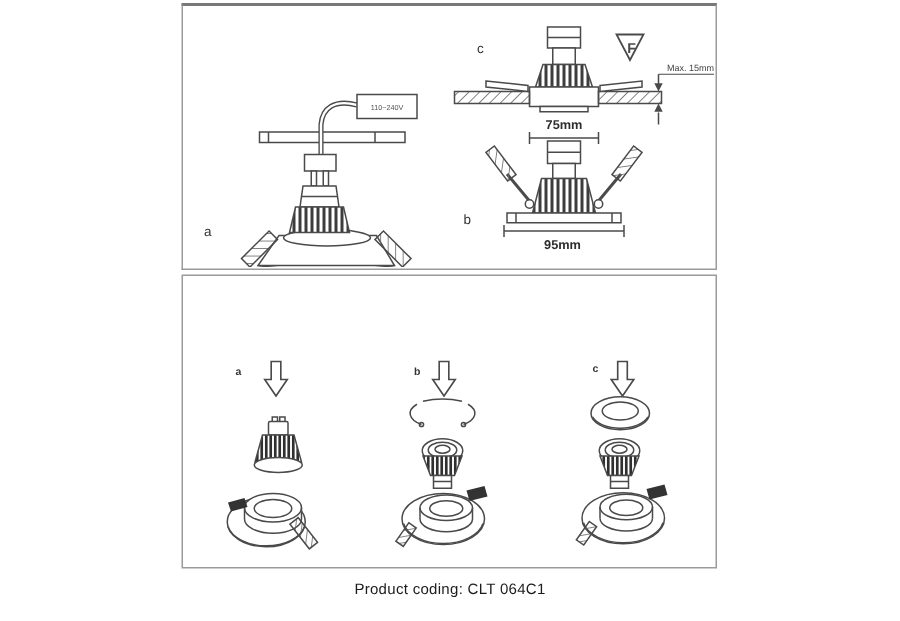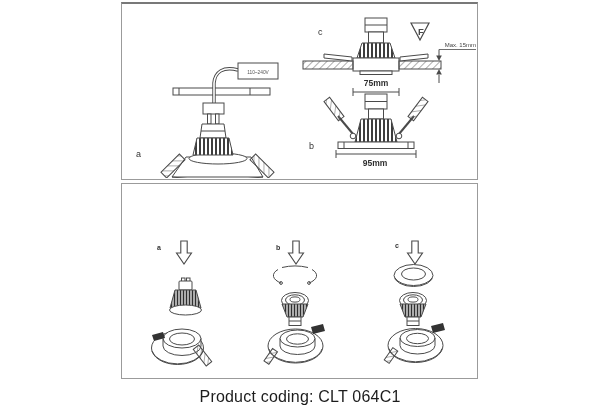--- a/index.html
+++ b/index.html
@@ -9,21 +9,21 @@
   }
   .panel{
     position:absolute;left:121px;width:357px;background:#fff;
     border:1px solid #9b9b9b;box-sizing:border-box;
   }
   .panel-top{top:2px;height:178px;border-top:2px solid #787878;}
   .panel-bottom{top:183px;height:196px;}
   .panel svg{position:absolute;left:0;top:0;}
   .caption{
     position:absolute;top:388px;left:0;width:600px;text-align:center;
-    font-size:16px;color:#1c1c1c;letter-spacing:.2px;
+    font-size:10px;color:#1c1c1c;letter-spacing:.2px;
   }
   svg text{font-family:"Liberation Sans", sans-serif;fill:#333;stroke:none;}
   .lbl{font-size:9px;}
   .lbl-small{font-size:7px;font-weight:bold;}
   .dim{font-size:8.5px;font-weight:bold;fill:#2e2e2e;}
   .tiny{font-size:4.8px;fill:#555;}
   .max{font-size:6px;fill:#444;}
   .fmark{font-size:9.5px;font-weight:bold;fill:#4a4a4a;}
 </style>
 </head>

